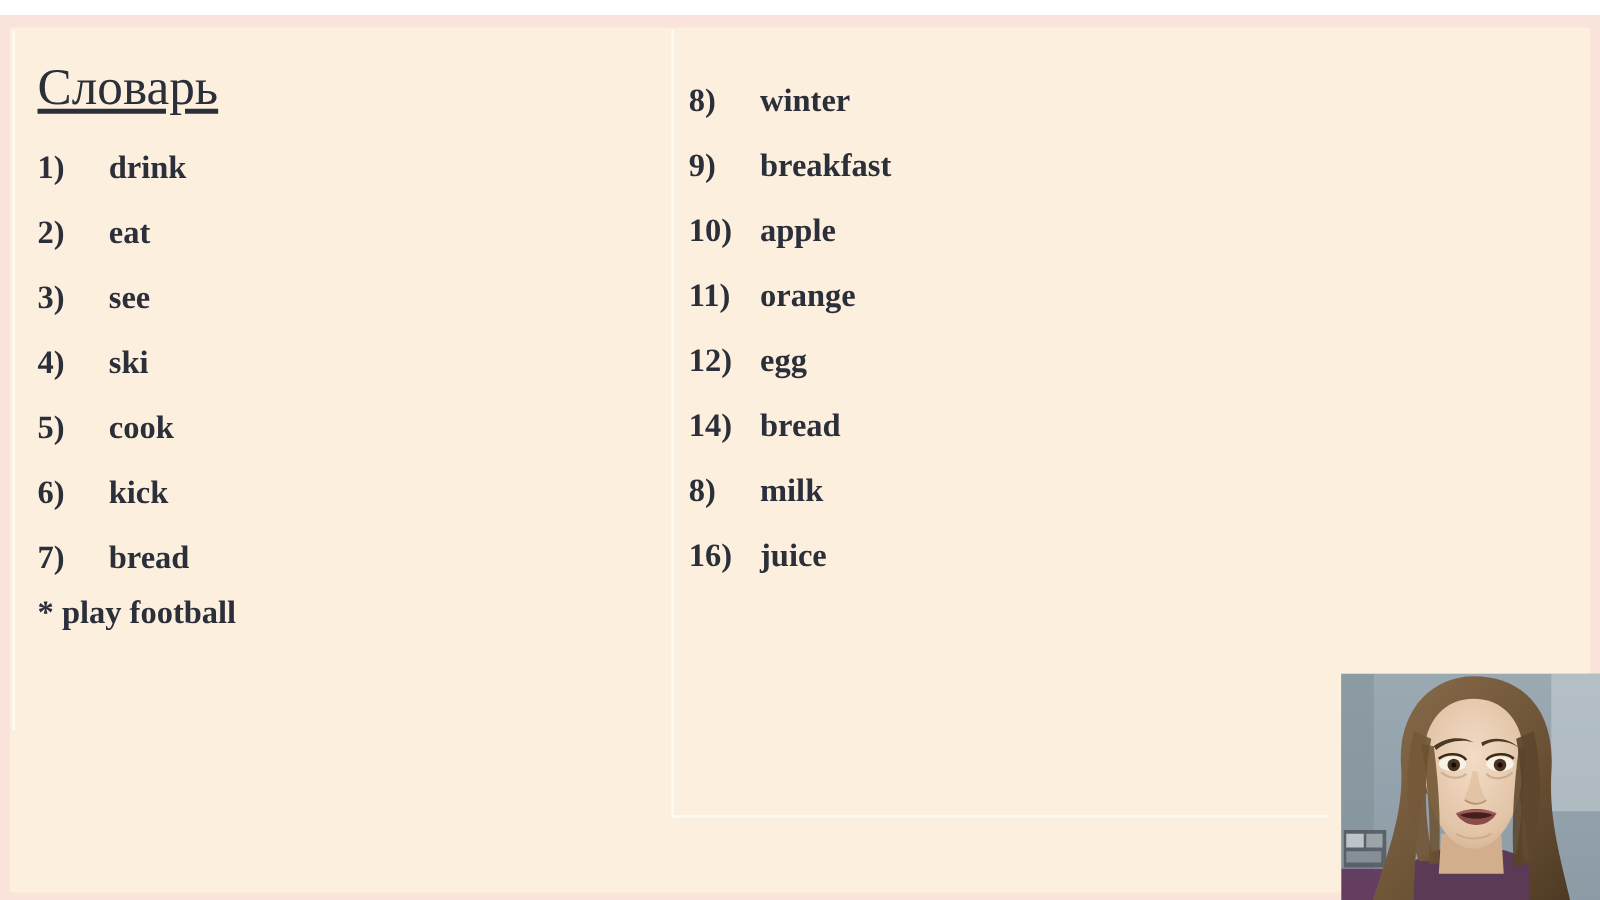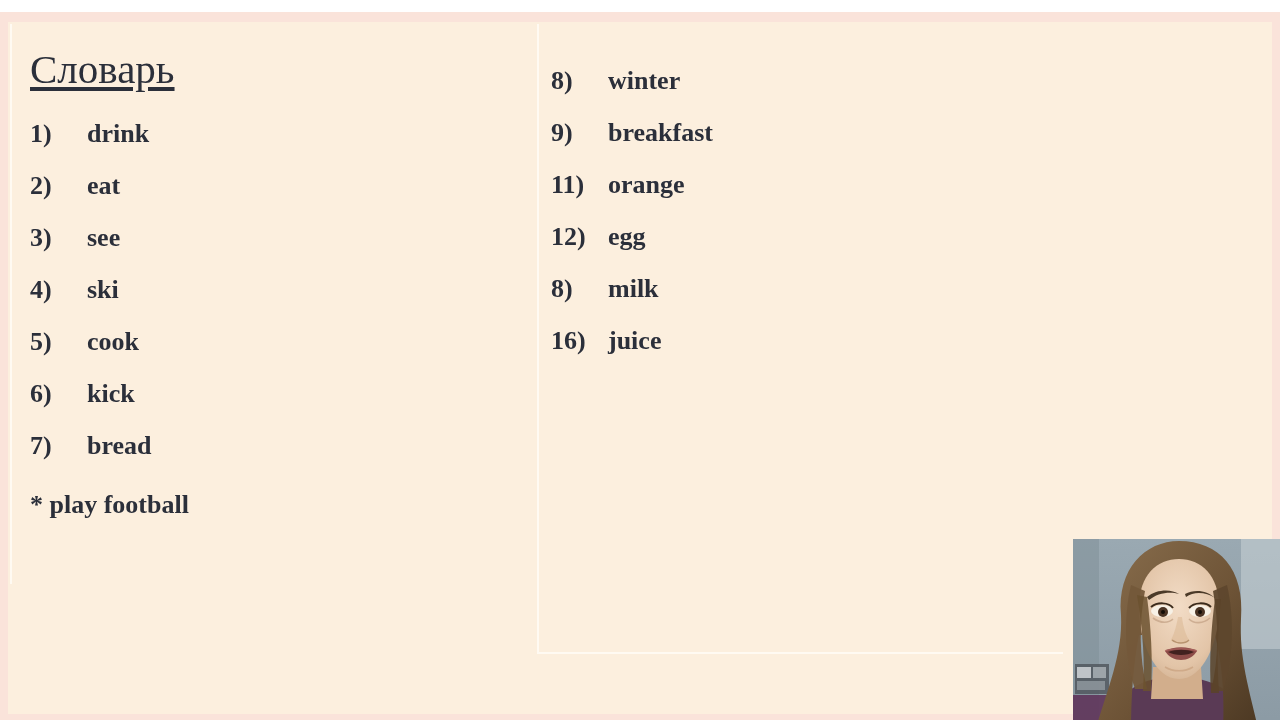--- a/index.html
+++ b/index.html
@@ -109,21 +109,20 @@
   
   #left-footnote {
     position: absolute;
     left: 22px;
     top: 450px;
     color: #2b2f3a;
     font-weight: bold;
     font-size: 26px;
     line-height: 36px;
     white-space: nowrap;
-    margin-top: 15px;
   }
 
   
   #webcam {
     position: absolute;
     left: 1073px;
     top: 527px;
     width: 207px;
     height: 193px;
     overflow: hidden;
@@ -179,26 +178,34 @@
     <ul id="right-list" class="vocab-list">
       <li class="vocab-item">
         <span class="vocab-num">8)</span>
         <span class="vocab-word">winter</span>
       </li>
       <li class="vocab-item">
         <span class="vocab-num">9)</span>
         <span class="vocab-word">breakfast</span>
       </li>
       <li class="vocab-item">
+        <span class="vocab-num">10)</span>
+        <span class="vocab-word">apple</span>
+      </li>
+      <li class="vocab-item">
         <span class="vocab-num">11)</span>
         <span class="vocab-word">orange</span>
       </li>
       <li class="vocab-item">
         <span class="vocab-num">12)</span>
         <span class="vocab-word">egg</span>
+      </li>
+      <li class="vocab-item">
+        <span class="vocab-num">14)</span>
+        <span class="vocab-word">bread</span>
       </li>
       <li class="vocab-item">
         <span class="vocab-num">8)</span>
         <span class="vocab-word">milk</span>
       </li>
       <li class="vocab-item">
         <span class="vocab-num">16)</span>
         <span class="vocab-word">juice</span>
       </li>
     </ul>

